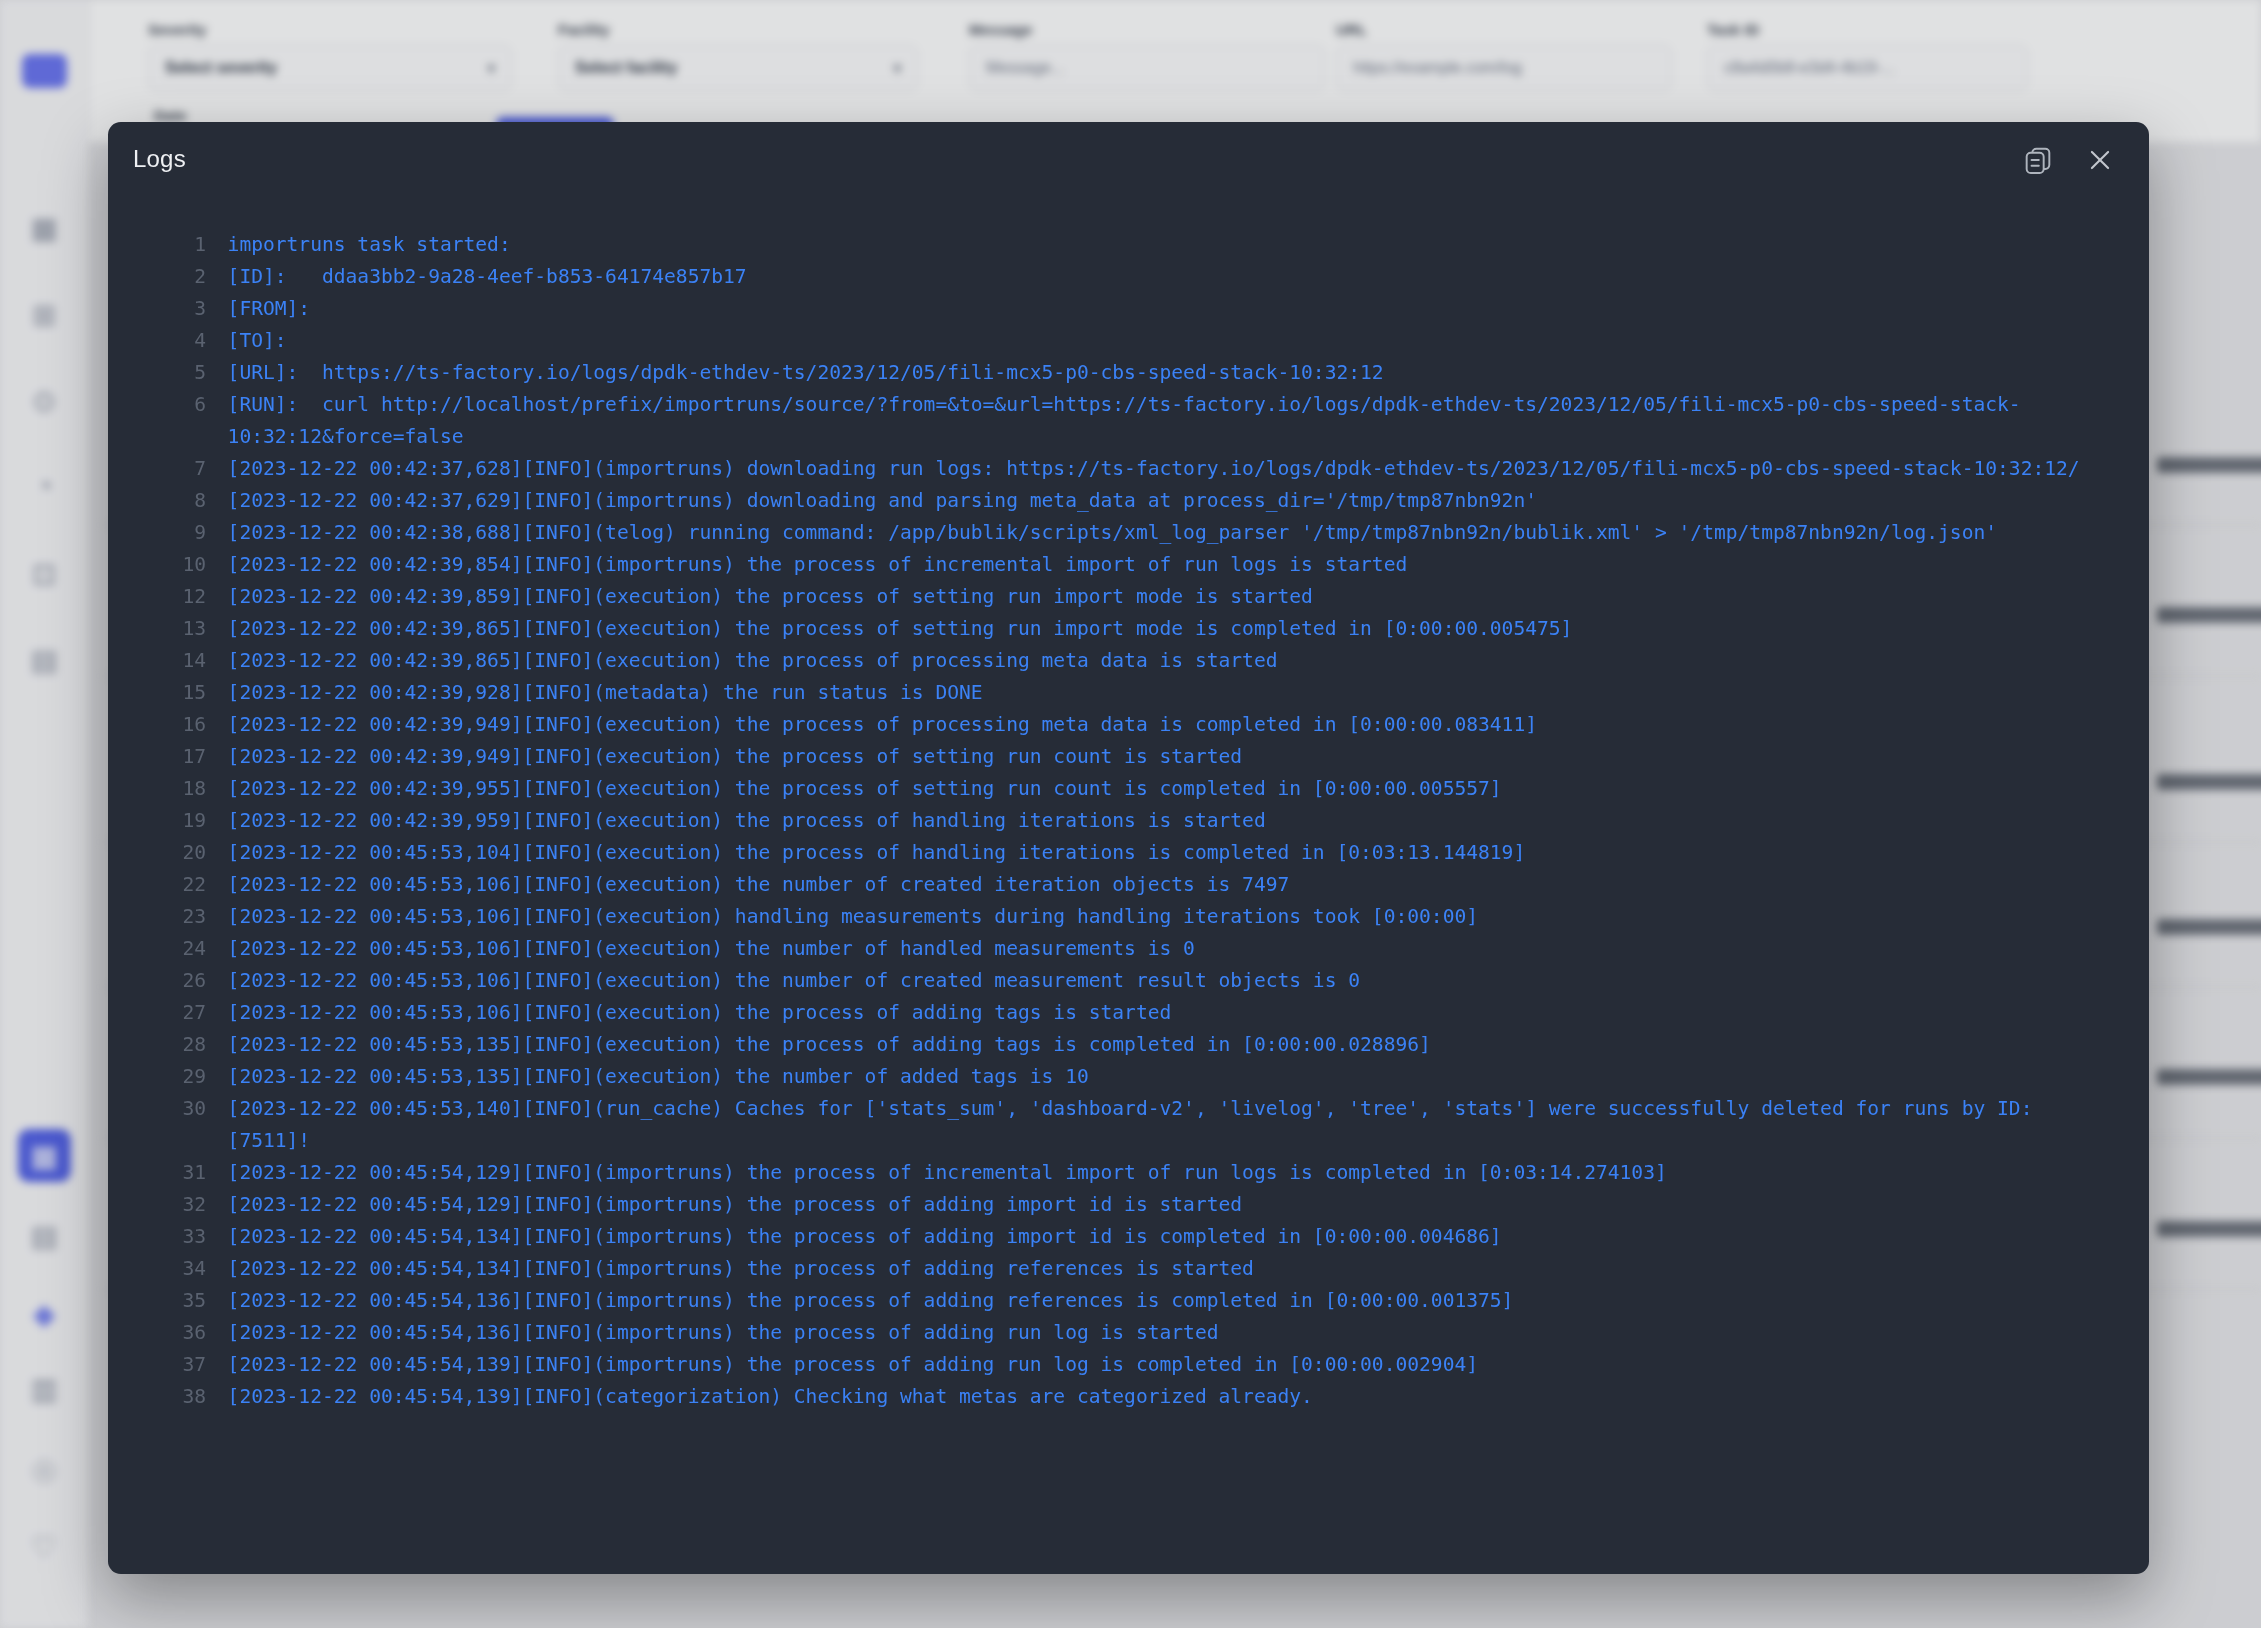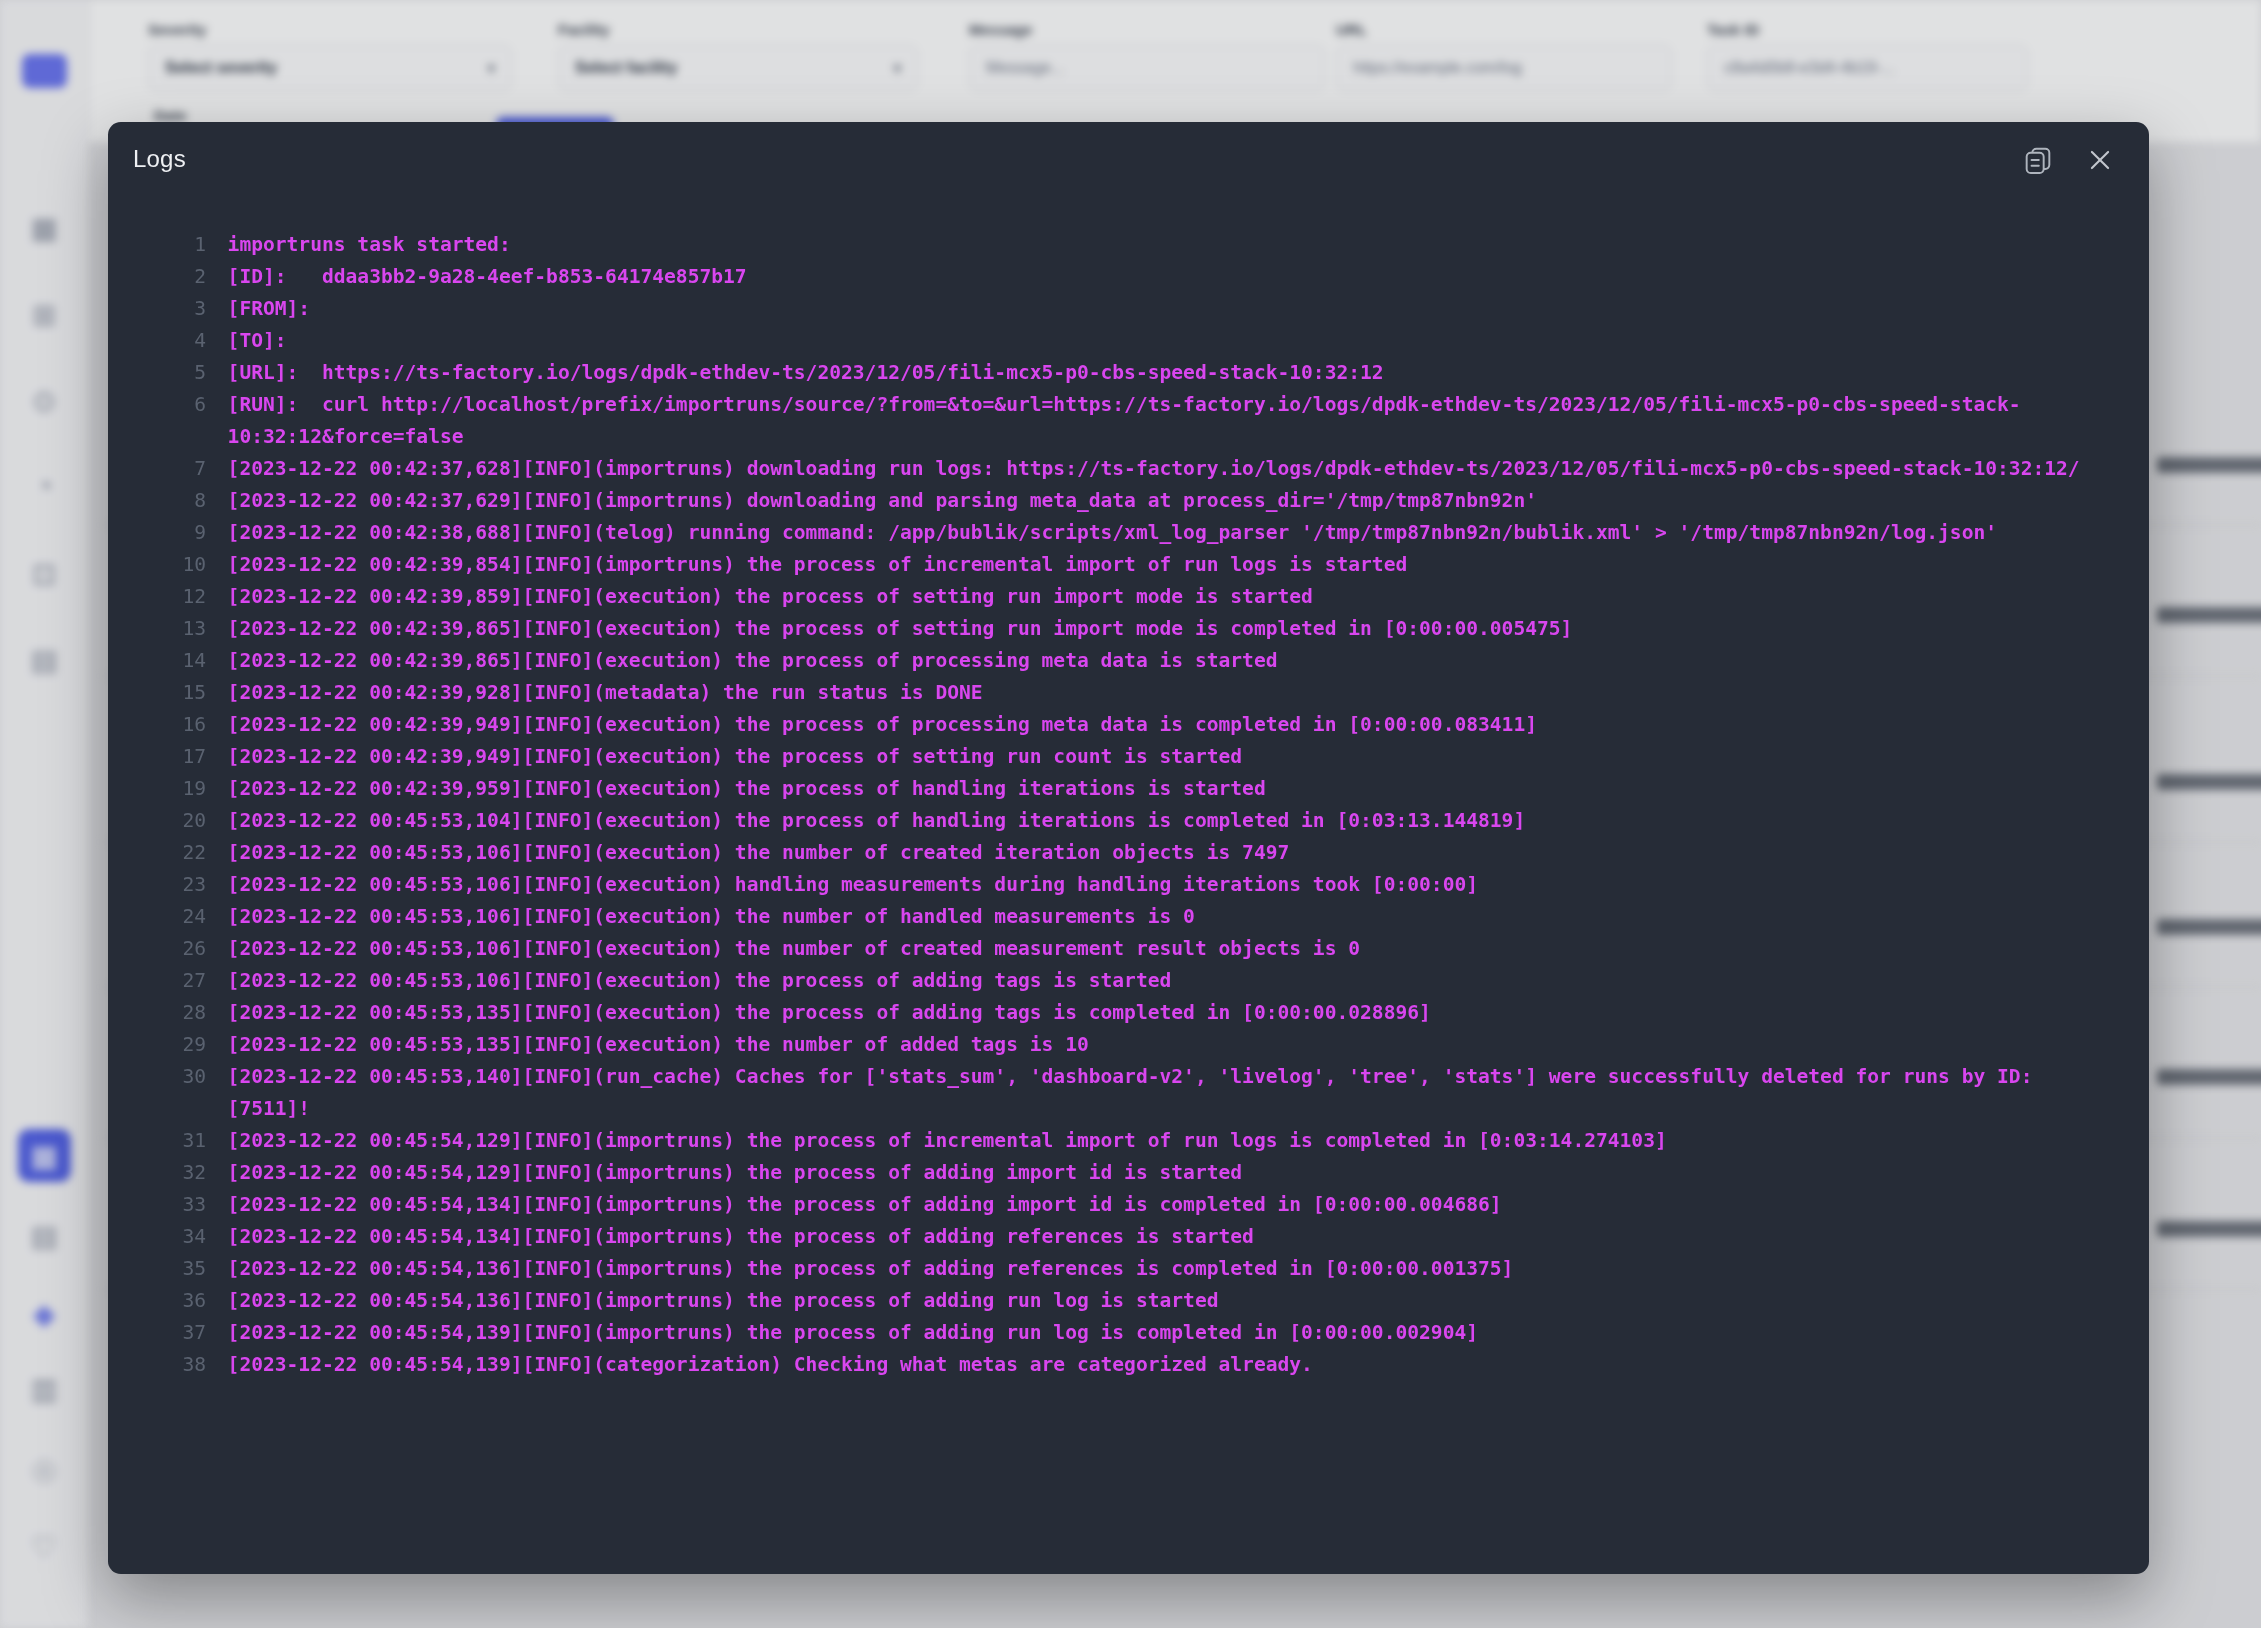--- a/index.html
+++ b/index.html
@@ -33,21 +33,21 @@
   
   .modal{position:absolute;left:108px;top:122px;width:2041px;height:1452px;background:#262c37;border-radius:12.8px;
     box-shadow:0 24px 64px rgba(0,0,0,0.35);overflow:hidden;}
   .modal-title{position:absolute;left:25px;top:23px;font-size:24px;font-weight:500;color:#eef0f3;letter-spacing:0.2px;}
   .header-icons{position:absolute;top:21px;right:32px;display:flex;gap:28px;align-items:center;}
   .hicon{width:34px;height:34px;display:flex;align-items:center;justify-content:center;cursor:pointer;border-radius:6.4px;}
   .log{position:absolute;left:48px;top:107px;right:35px;bottom:0;overflow:hidden;
     font-family:"DejaVu Sans Mono",monospace;font-size:19.6px;line-height:32px;}
   .log-line{display:flex;align-items:flex-start;}
   .ln{flex:none;width:50px;text-align:right;color:#5a6270;margin-right:21.6px;user-select:none;}
-  .lt{flex:1;min-width:0;color:#d946ef;white-space:pre-wrap;overflow-wrap:normal;word-break:normal;font-weight:bold;}
+  .lt{flex:1;min-width:0;color:#3b82f6;white-space:pre-wrap;overflow-wrap:normal;word-break:normal;}
 </style>
 </head>
 <body>
 
 <div class="page-behind">
   <div class="topbar"></div>
 
   <div>
       <div class="field" style="left: 148px; width: 364px;">
         <div class="flabel">Severity</div>
@@ -202,20 +202,24 @@
         </div>
         <div class="log-line">
           <span class="ln">16</span>
           <span class="lt">[2023-12-22 00:42:39,949][INFO](execution) the process of processing meta data is completed in [0:00:00.083411]</span>
         </div>
         <div class="log-line">
           <span class="ln">17</span>
           <span class="lt">[2023-12-22 00:42:39,949][INFO](execution) the process of setting run count is started</span>
         </div>
         <div class="log-line">
+          <span class="ln">18</span>
+          <span class="lt">[2023-12-22 00:42:39,955][INFO](execution) the process of setting run count is completed in [0:00:00.005557]</span>
+        </div>
+        <div class="log-line">
           <span class="ln">19</span>
           <span class="lt">[2023-12-22 00:42:39,959][INFO](execution) the process of handling iterations is started</span>
         </div>
         <div class="log-line">
           <span class="ln">20</span>
           <span class="lt">[2023-12-22 00:45:53,104][INFO](execution) the process of handling iterations is completed in [0:03:13.144819]</span>
         </div>
         <div class="log-line">
           <span class="ln">22</span>
           <span class="lt">[2023-12-22 00:45:53,106][INFO](execution) the number of created iteration objects is 7497</span>

